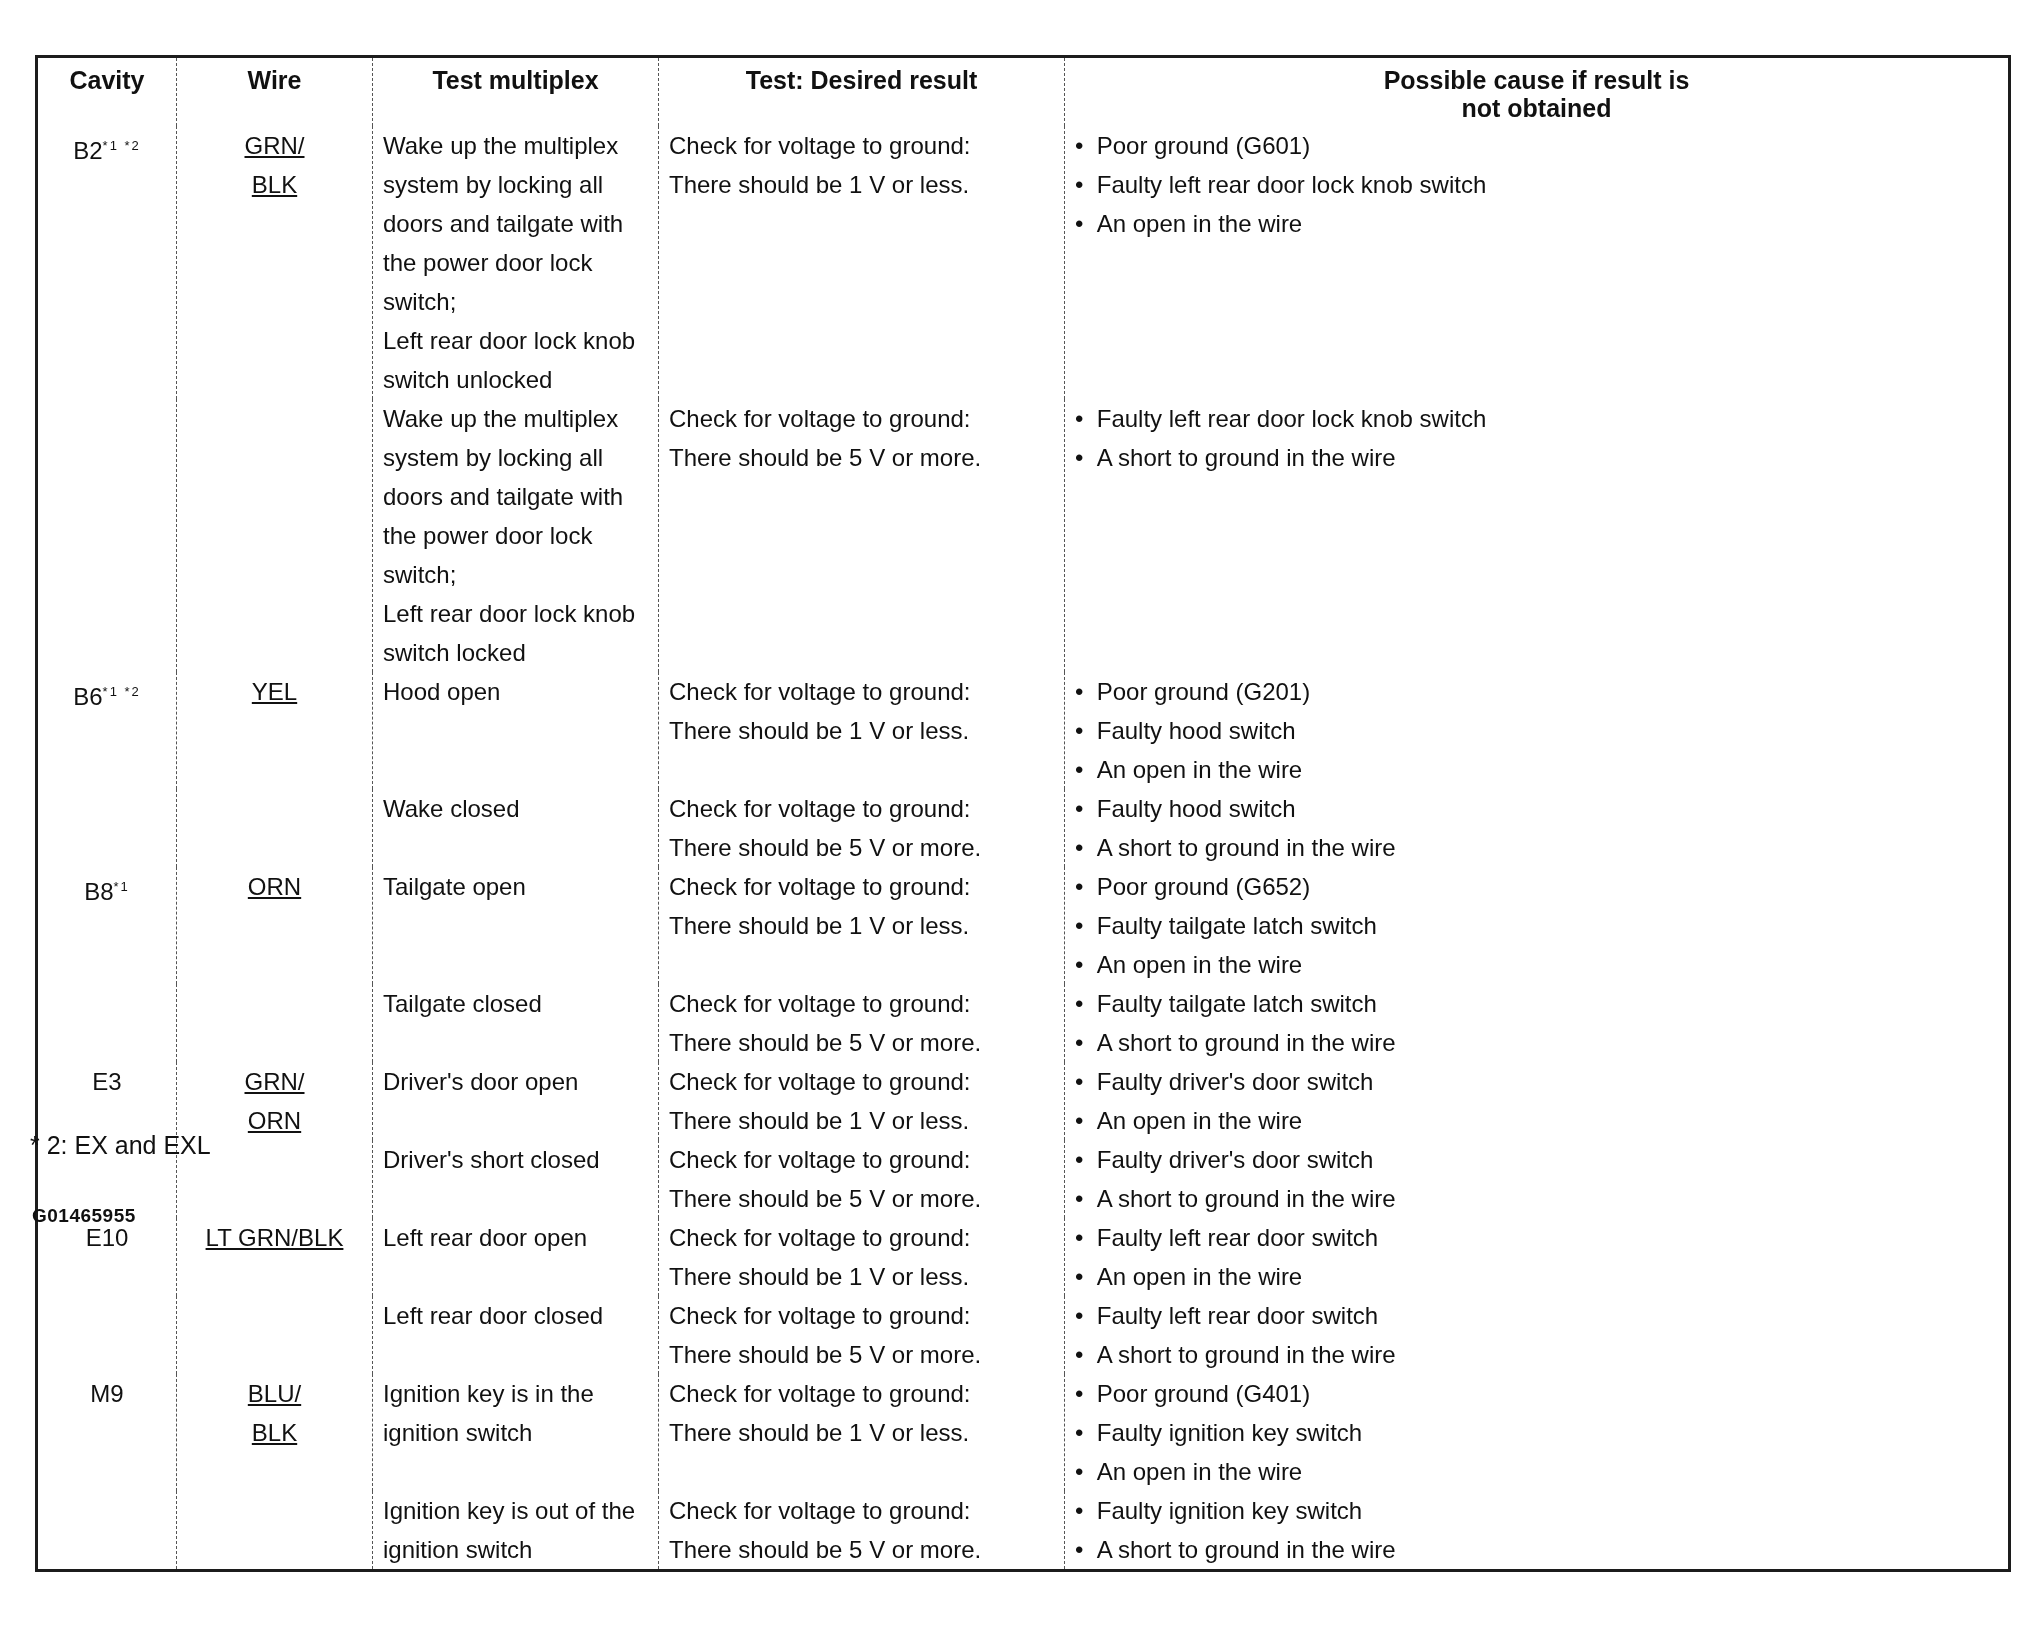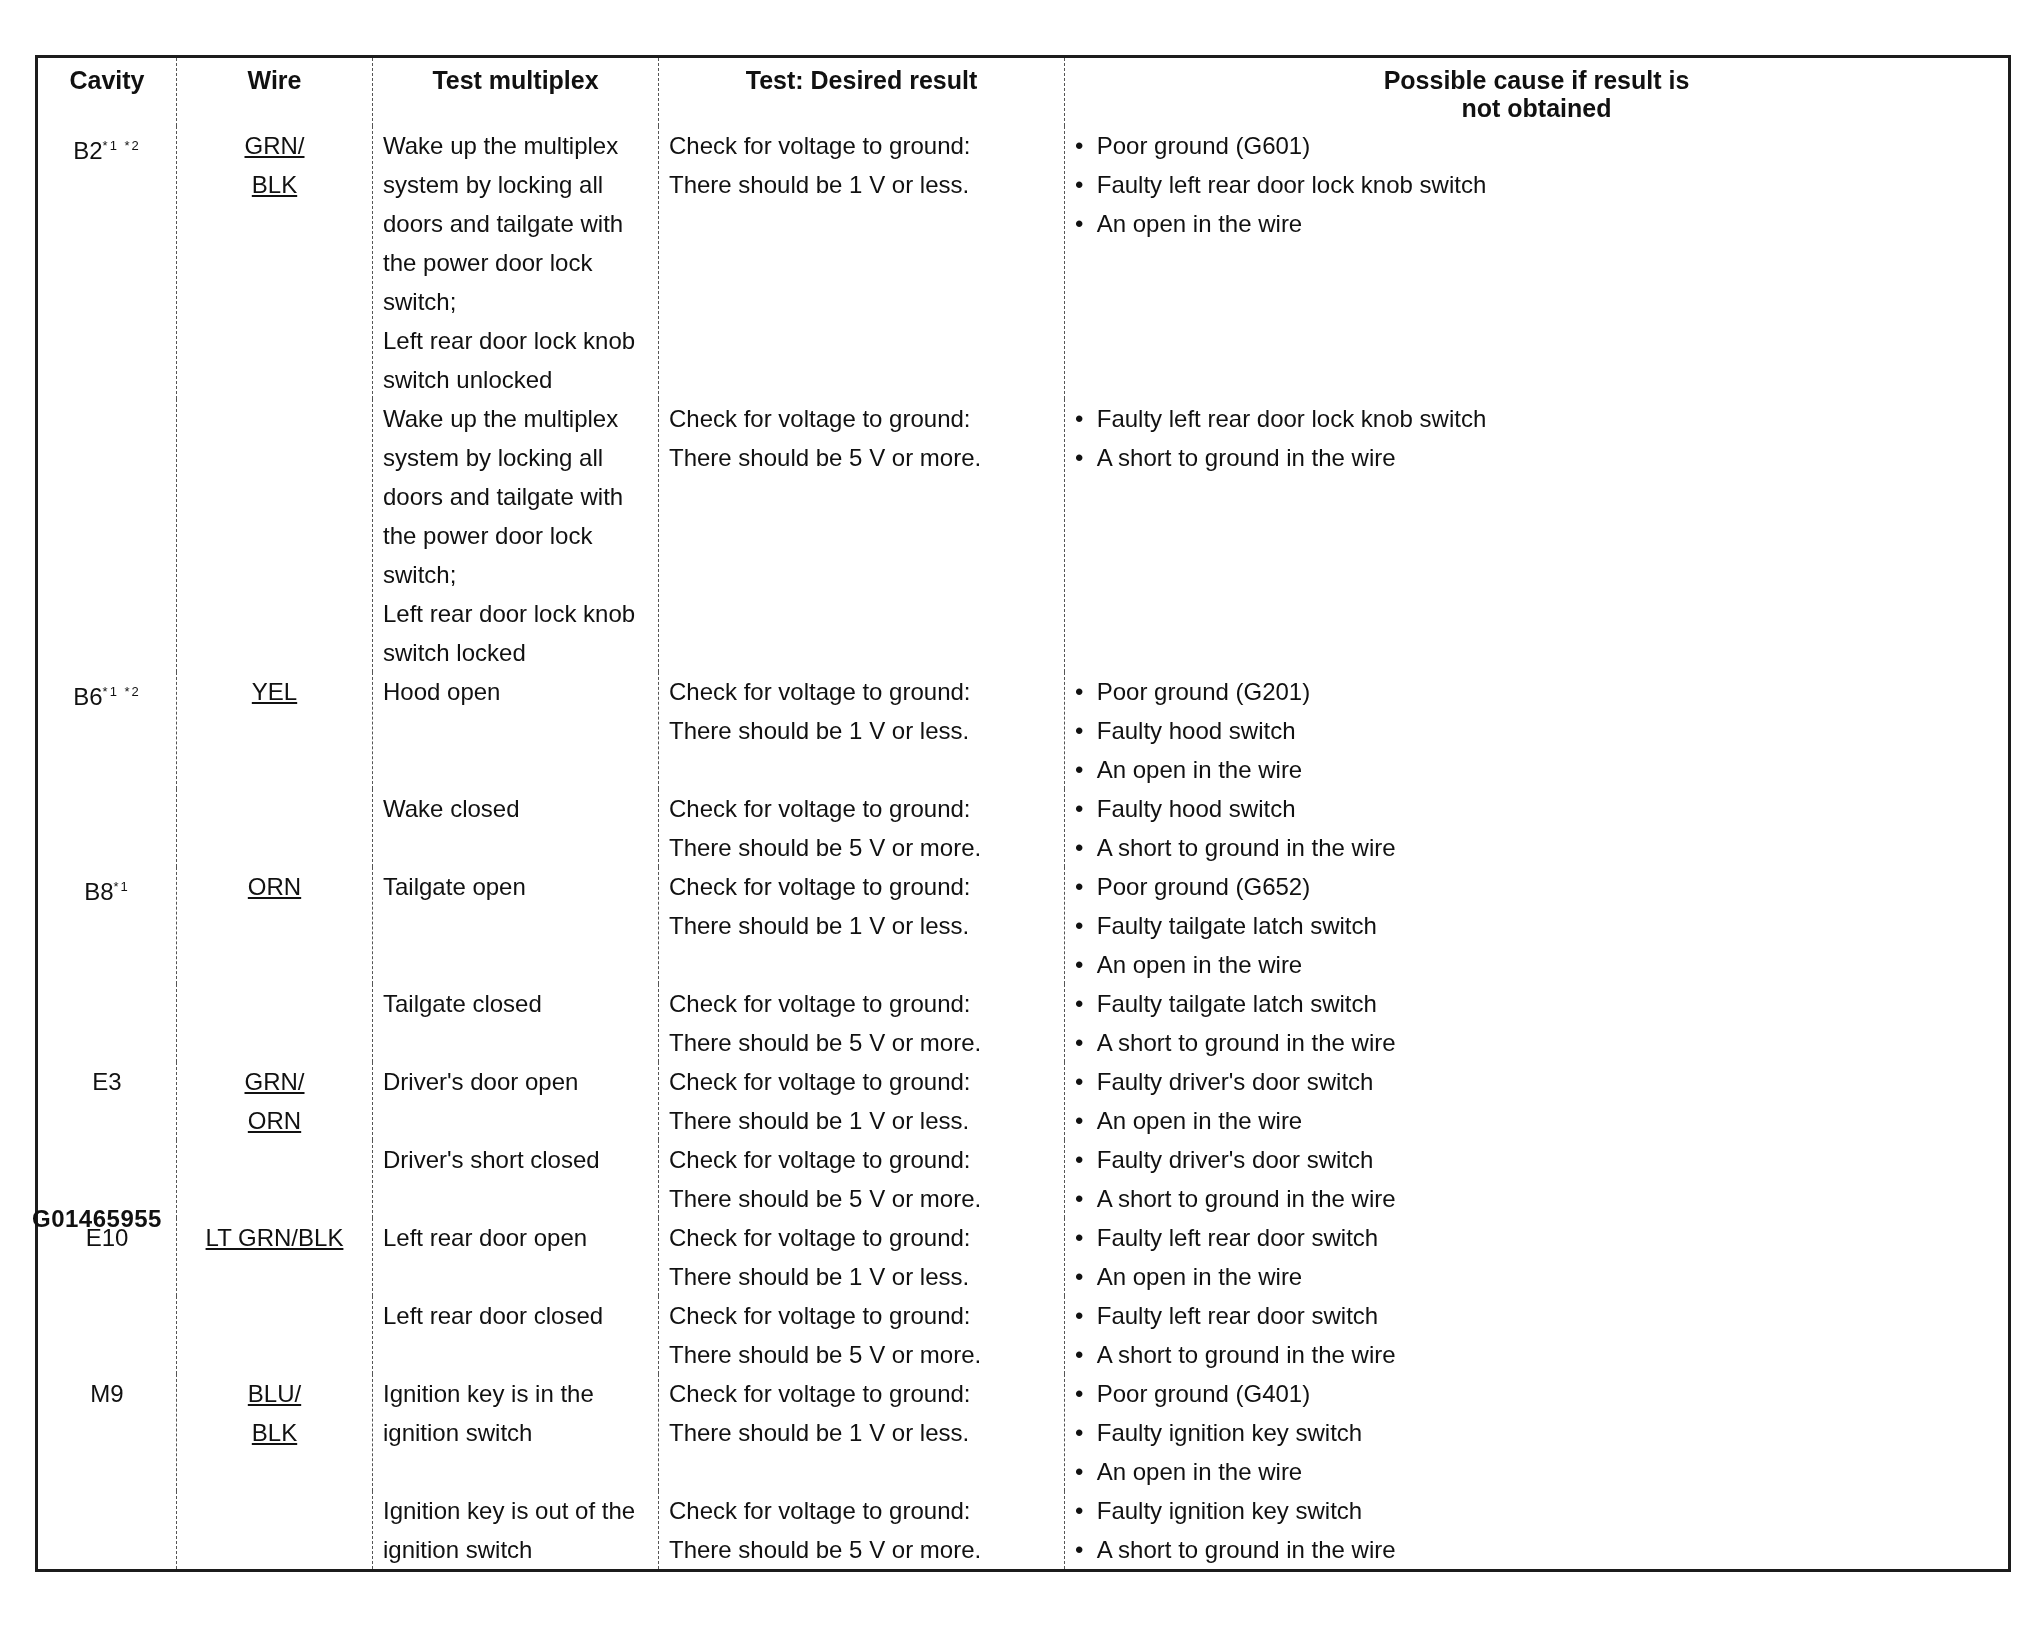--- a/index.html
+++ b/index.html
@@ -91,21 +91,21 @@
     position: absolute;
     left: 30px;
     top: 1128px;
     font-size: 25px;
     line-height: 34px;
   }
   .doc-code {
     position: absolute;
     left: 32px;
     top: 1205px;
-    font-size: 24px;
+    font-size: 19px;
     font-weight: bold;
     letter-spacing: 0.5px;
   }
 </style>
 </head>
 <body>
 
 <div class="table-wrap">
   <table class="test-table">
     <colgroup>
@@ -289,15 +289,16 @@
               <li>Faulty ignition key switch</li>
               <li>A short to ground in the wire</li>
             </ul>
           </td>
         </tr>
       </tbody>
   </table>
 </div>
 
 <div class="footnotes">
+  <div>* 2: EX and EXL</div>
 </div>
 
 <div class="doc-code">G01465955</div>
 
 </body></html>

